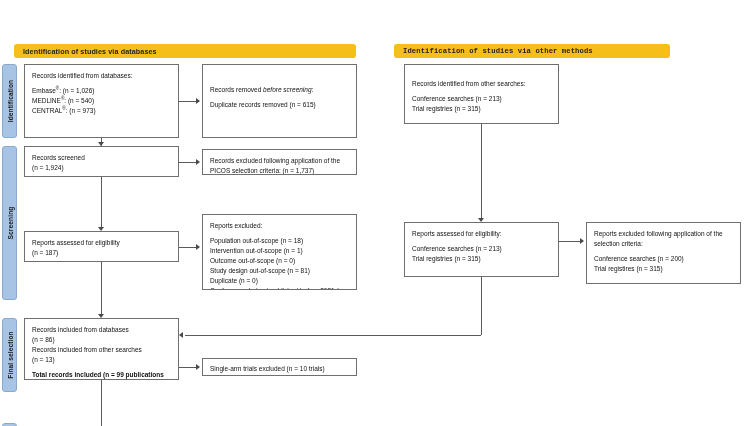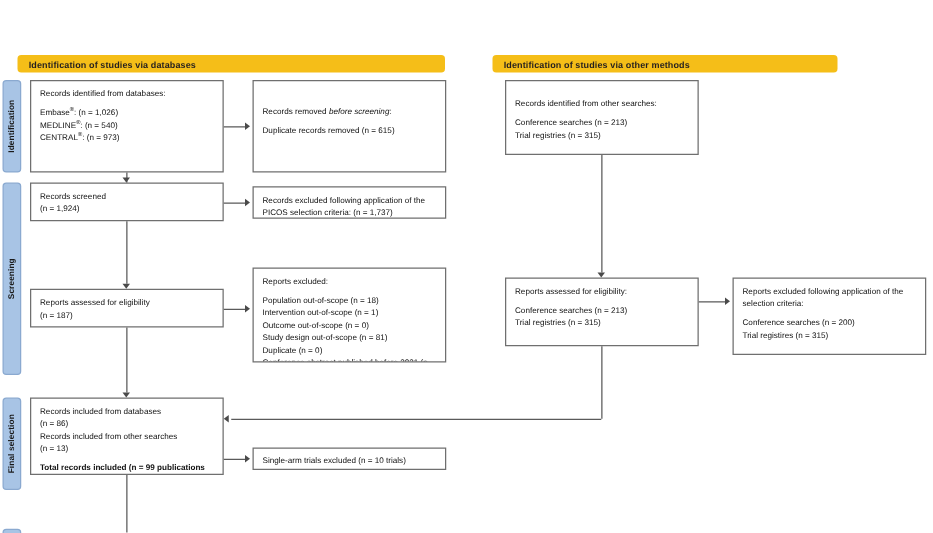--- a/index.html
+++ b/index.html
@@ -93,21 +93,21 @@
     border-right: 3px solid transparent;
     border-top: 4px solid #4a4a4a;
   }
 </style>
 </head>
 <body>
 
 <div id="prisma-canvas">
 
   <div class="banner" style="left:14px; top:2px; width:342px;">Identification of studies via databases</div>
-  <div class="banner" style="left:394px; top:2px; width:276px;">Identification of studies via other methods</div>
+  <div class="banner" style="left:394px; top:2px; width:276px;font-family:Liberation Mono, monospace;">Identification of studies via other methods</div>
 
   <div class="phase" style="top:22px; height:74px;">
     <span>Identification</span>
   </div>
   <div class="phase" style="top:104px; height:154px;">
     <span>Screening</span>
   </div>
   <div class="phase" style="top:276px; height:74px;">
     <span>Final selection</span>
   </div>

